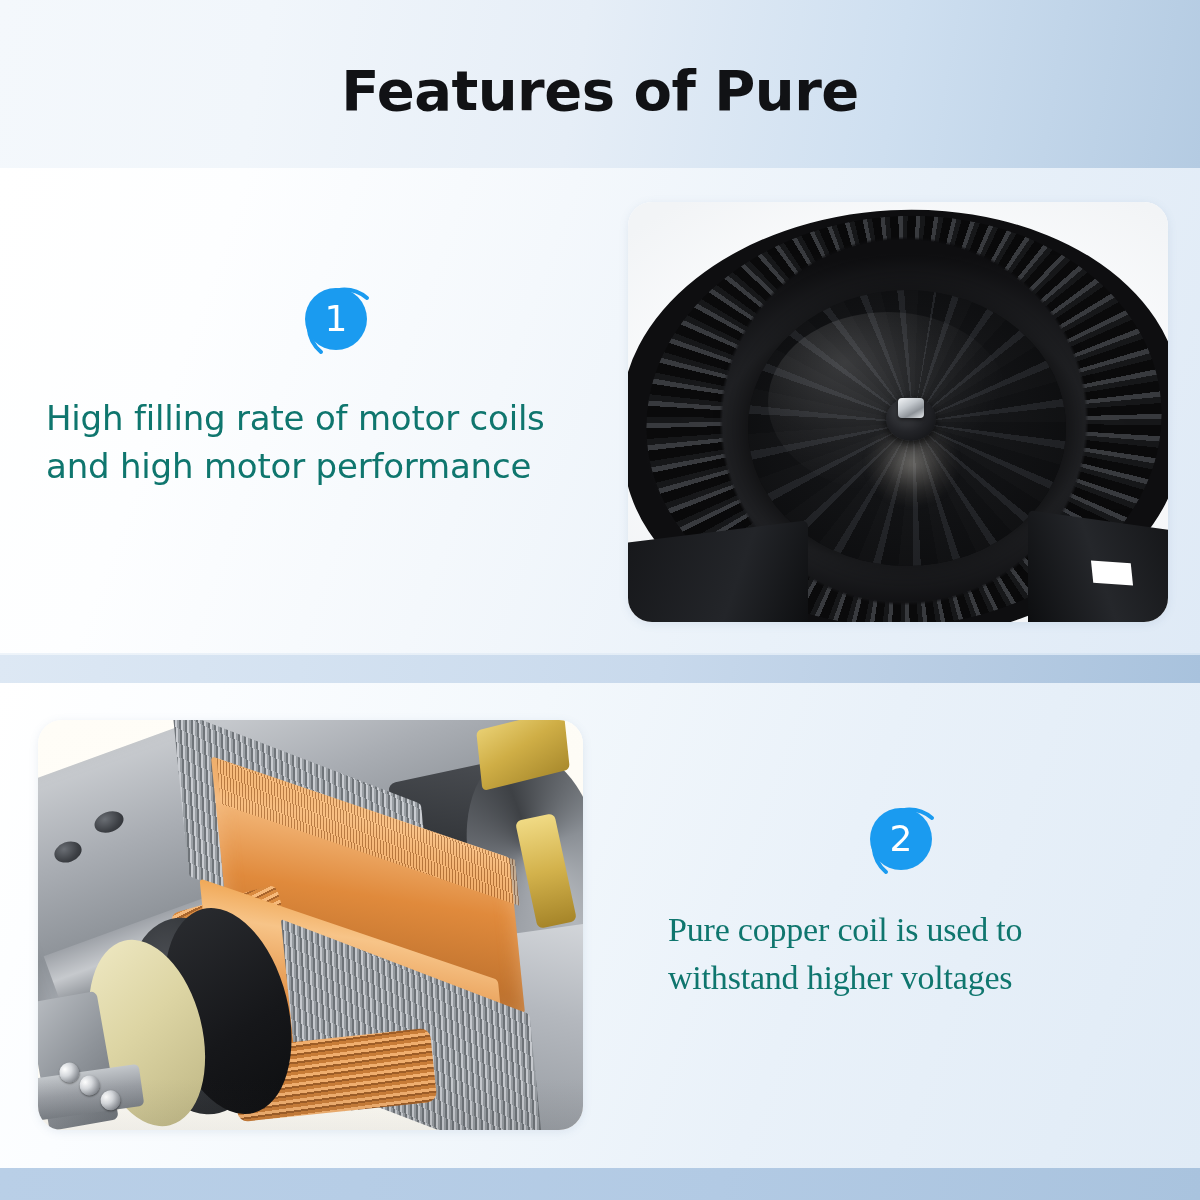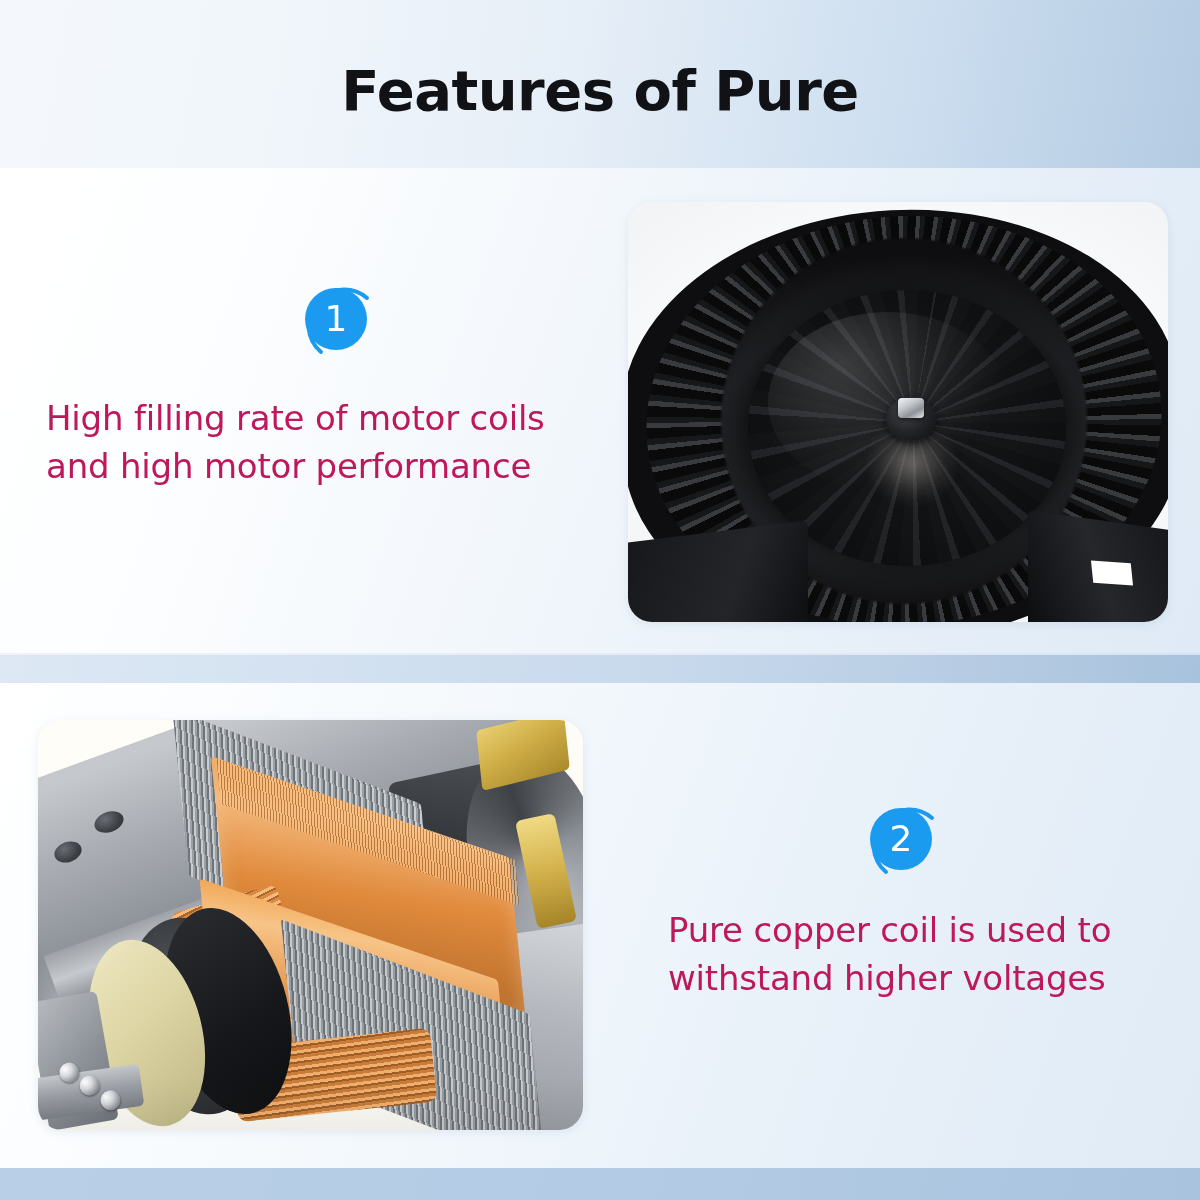--- a/index.html
+++ b/index.html
@@ -97,28 +97,28 @@
                 #b6cde6 30%,
                 #b2cae4 60%,
                 #a9c3de 100%);
   }
 
   
   .feature-text {
     position: absolute;
     font-size: 34px;
     line-height: 48px;
-    color: #be185d;
+    color: #0f766e;
     font-family: "DejaVu Sans", sans-serif;
     font-weight: 400;
     letter-spacing: -0.2px;
     white-space: pre-line;
   }
   .feature-text-1 { left: 46px; top: 394px; width: 540px; }
-  .feature-text-2 { left: 668px; top: 906px; width: 500px; }
+  .feature-text-2 { left: 668px; top: 906px; width: 500px; font-family: Liberation Serif, serif; }
 
   
   .badge {
     position: absolute;
     width: 86px; height: 86px;
   }
   .badge-1 { left: 291px; top: 274px; }
   .badge-2 { left: 856px; top: 794px; }
 
   .badge svg { display: block; width: 86px; height: 86px; }

